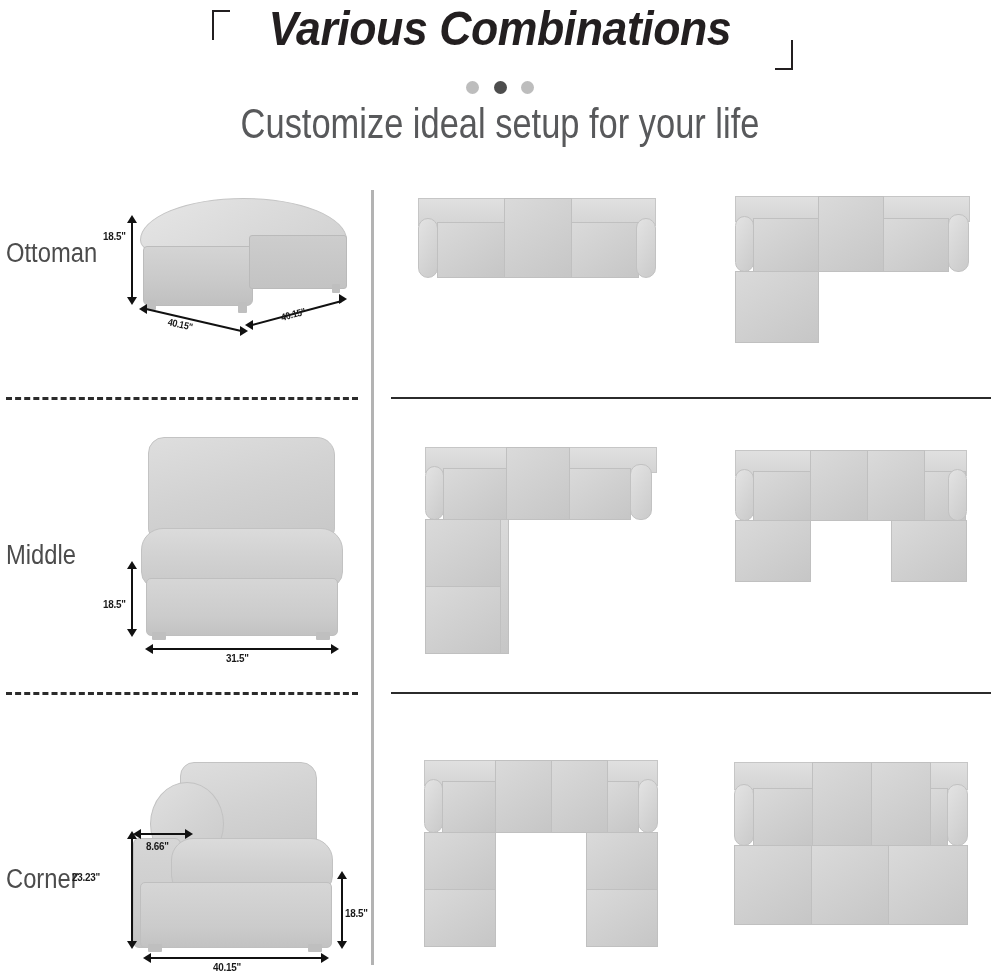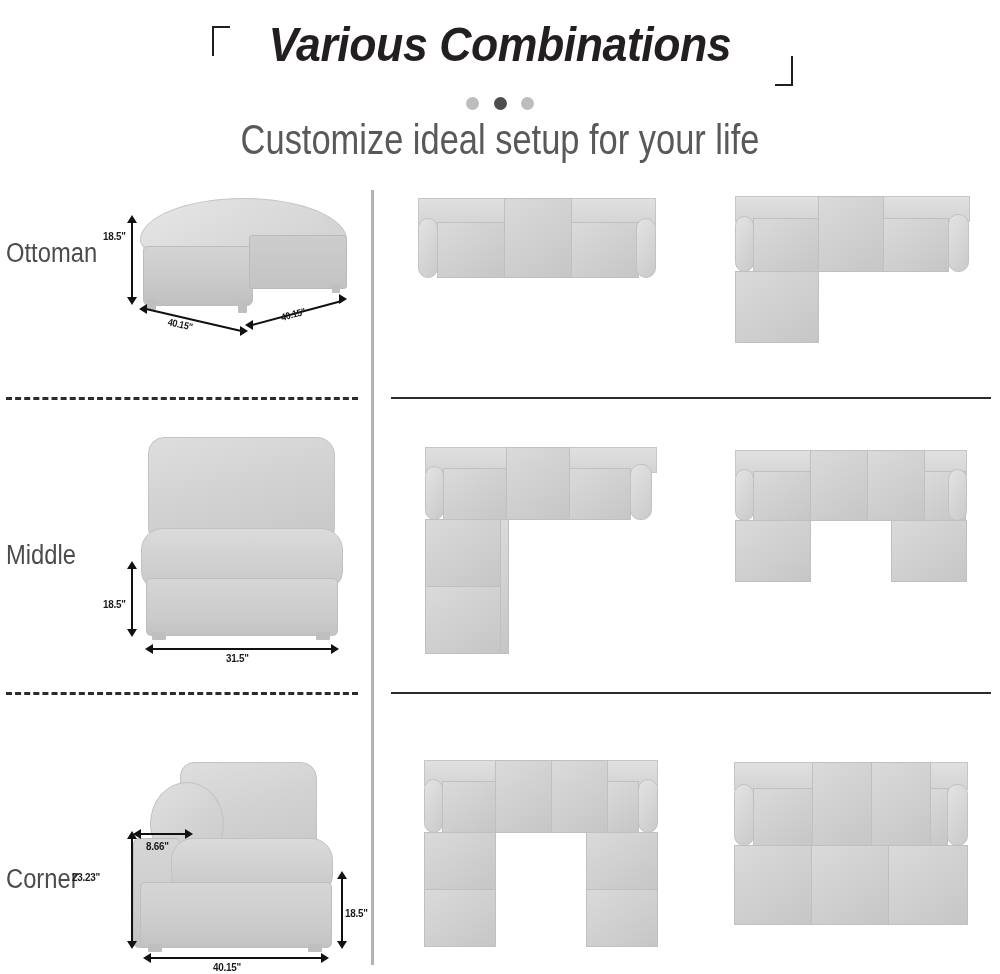--- a/index.html
+++ b/index.html
@@ -6,21 +6,21 @@
   body{
     width:1000px;height:974px;
     background:#ffffff;
     font-family:"Liberation Sans", sans-serif;
     overflow:hidden;
     position:relative;
   }
   #page{position:relative;width:1000px;height:974px;}
 
   
-  .header{position:absolute;left:0;top:16px;width:856px;height:175px;}
+  .header{position:absolute;left:0;top:0;width:856px;height:175px;}
   .title-wrap{position:absolute;left:0;top:4px;width:1000px;text-align:center;}
   .title{
     display:inline-block;position:relative;
     font-family:"Liberation Sans", sans-serif;
     font-weight:bold;font-style:italic;
     font-size:48px;letter-spacing:-0.5px;
     color:#231f20;
     transform:scaleX(0.93);
     line-height:1.05;
   }

